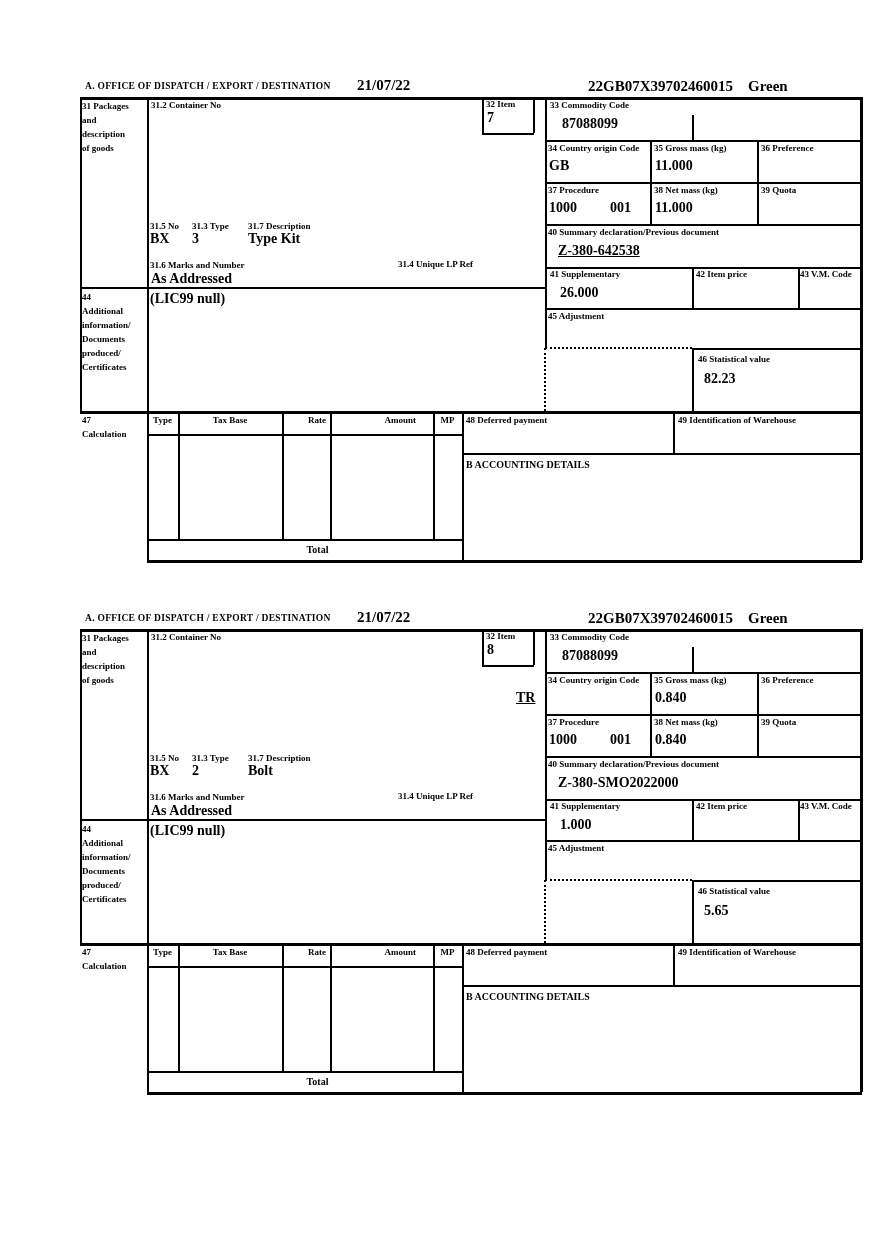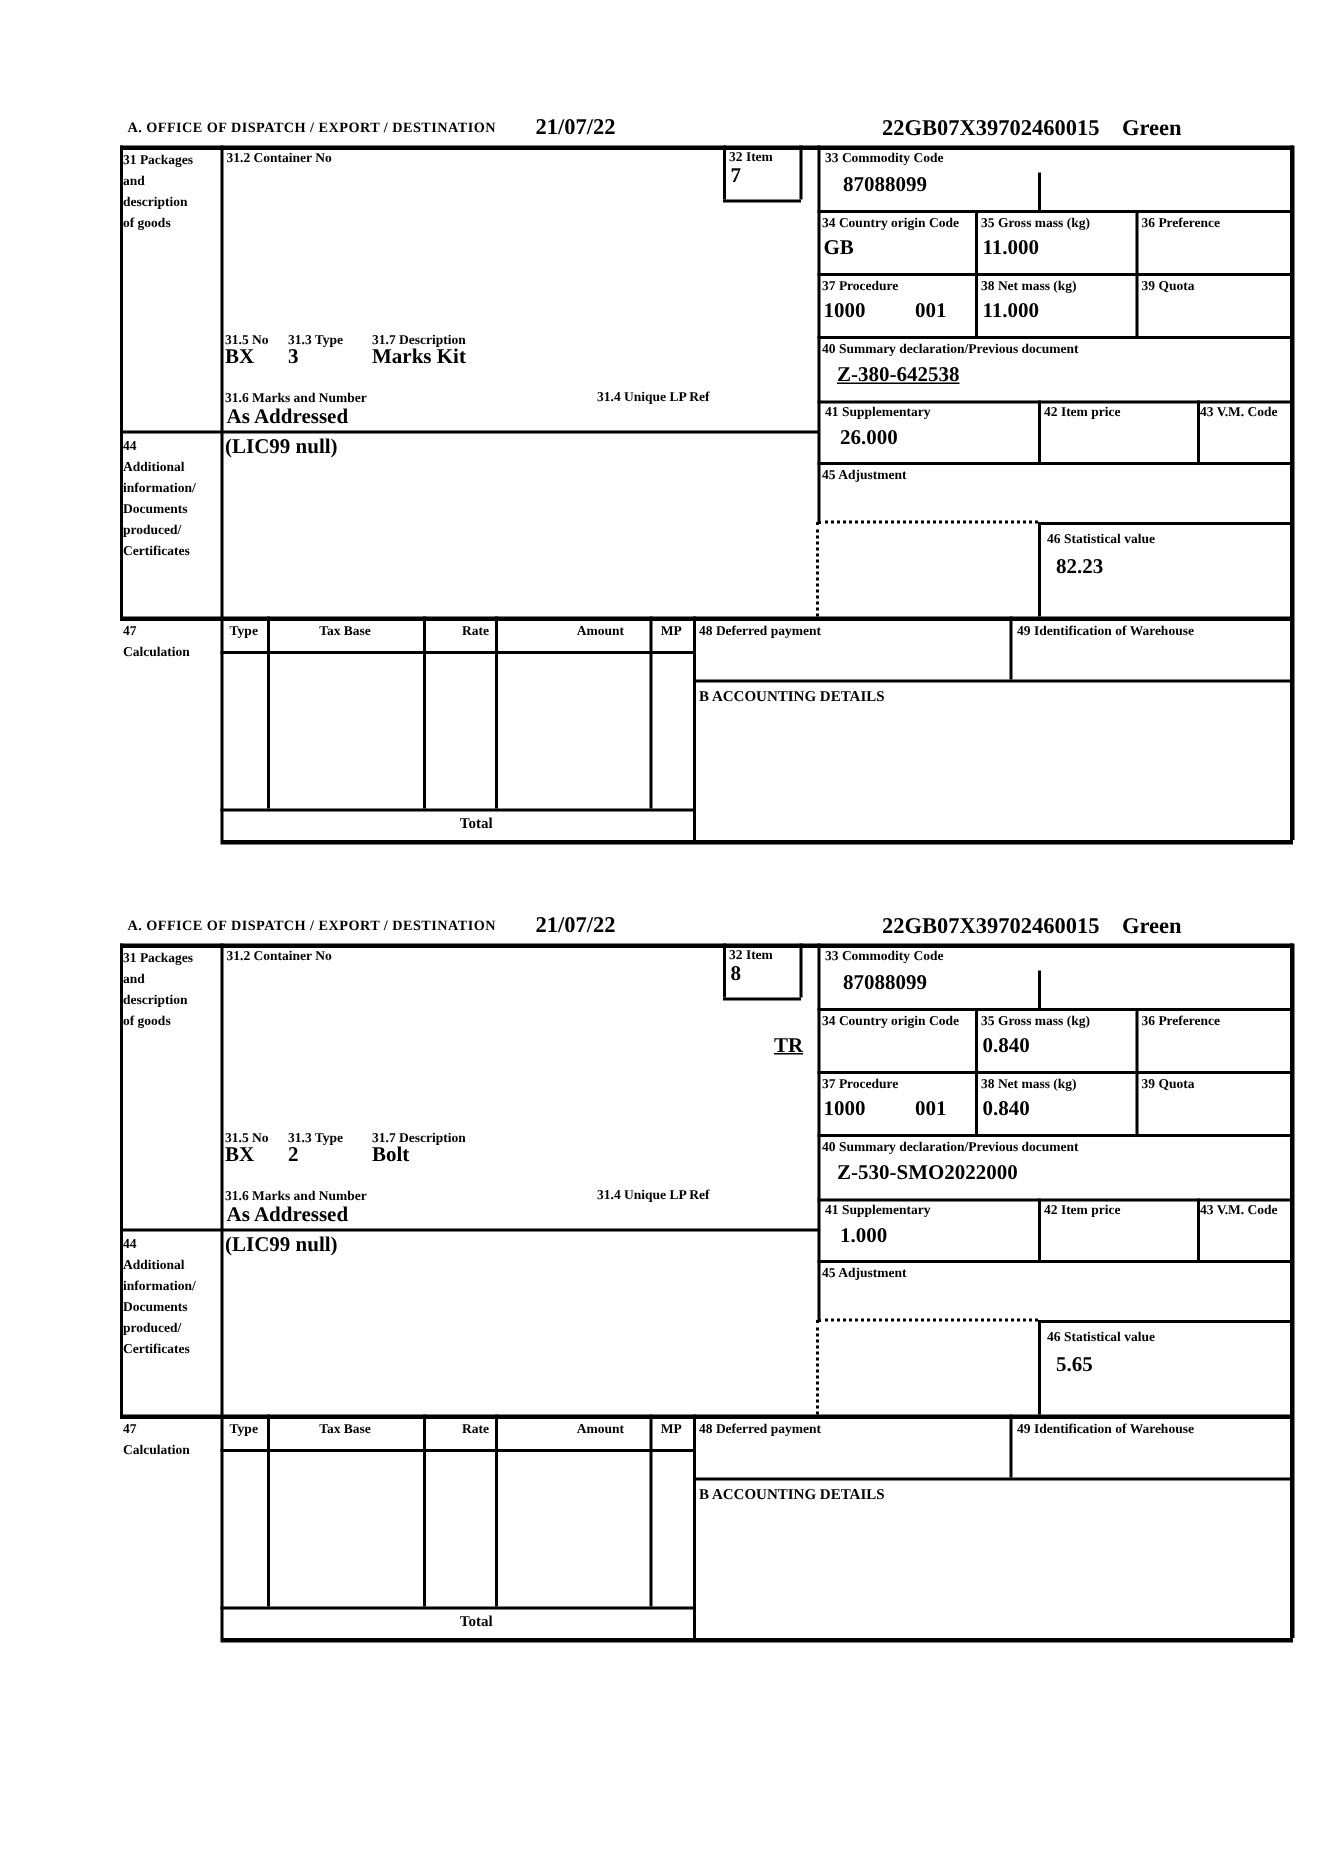--- a/index.html
+++ b/index.html
@@ -80,21 +80,21 @@
     <span class="lbl" style="left:82px;top:68px;">of goods</span>
 
     <span class="lbl" style="left:151px;top:25px;">31.2 Container No</span>
     <span class="val" style="left:151px;top:38px;"></span>
 
     <span class="lbl" style="left:150px;top:146px;">31.5 No</span>
     <span class="lbl" style="left:192px;top:146px;">31.3 Type</span>
     <span class="lbl" style="left:248px;top:146px;">31.7 Description</span>
     <span class="val" style="left:150px;top:156px;">BX</span>
     <span class="val" style="left:192px;top:156px;">3</span>
-    <span class="val" style="left:248px;top:156px;">Marks Kit</span>
+    <span class="val" style="left:248px;top:156px;">Type Kit</span>
 
     <span class="lbl" style="left:150px;top:185px;">31.6 Marks and Number</span>
     <span class="lbl" style="left:398px;top:184px;">31.4 Unique LP Ref</span>
     <span class="val" style="left:151px;top:196px;">As Addressed</span>
     <span class="val" style="left:470px;top:184px;"></span>
 
     <span class="lbl" style="left:486px;top:24px;">32 Item</span>
     <span class="val" style="left:487px;top:35px;">7</span>
 
     <span class="lbl" style="left:550px;top:25px;">33 Commodity Code</span>
@@ -253,21 +253,21 @@
     <span class="val" style="left:549px;top:125px;">1000</span>
     <span class="val" style="left:610px;top:125px;">001</span>
 
     <span class="lbl" style="left:654px;top:110px;">38 Net mass (kg)</span>
     <span class="val" style="left:655px;top:125px;">0.840</span>
 
     <span class="lbl" style="left:761px;top:110px;">39 Quota</span>
     <span class="val" style="left:762px;top:125px;"></span>
 
     <span class="lbl" style="left:548px;top:152px;">40 Summary declaration/Previous document</span>
-    <span class="val" style="left:558px;top:168px;">Z-530-SMO2022000</span>
+    <span class="val" style="left:558px;top:168px;">Z-380-SMO2022000</span>
 
     <span class="lbl" style="left:550px;top:194px;">41 Supplementary</span>
     <span class="val" style="left:560px;top:210px;">1.000</span>
 
     <span class="lbl" style="left:696px;top:194px;">42 Item price</span>
     <span class="val" style="left:697px;top:210px;"></span>
 
     <span class="lbl" style="left:800px;top:194px;">43 V.M. Code</span>
     <span class="val" style="left:801px;top:210px;"></span>
 

